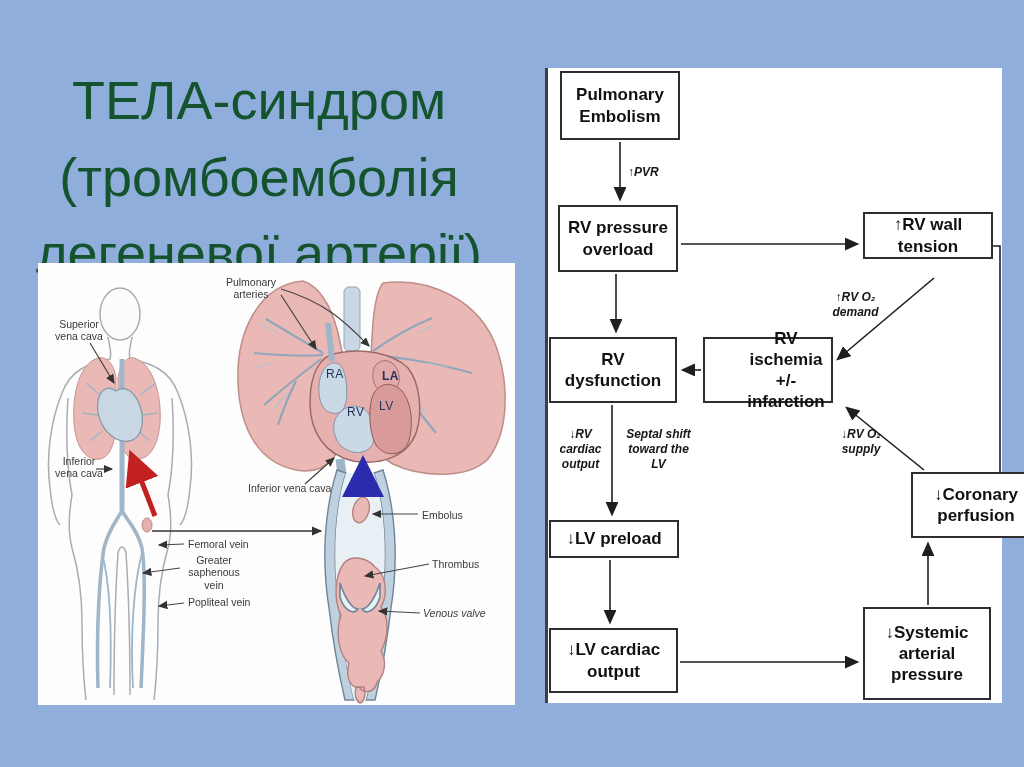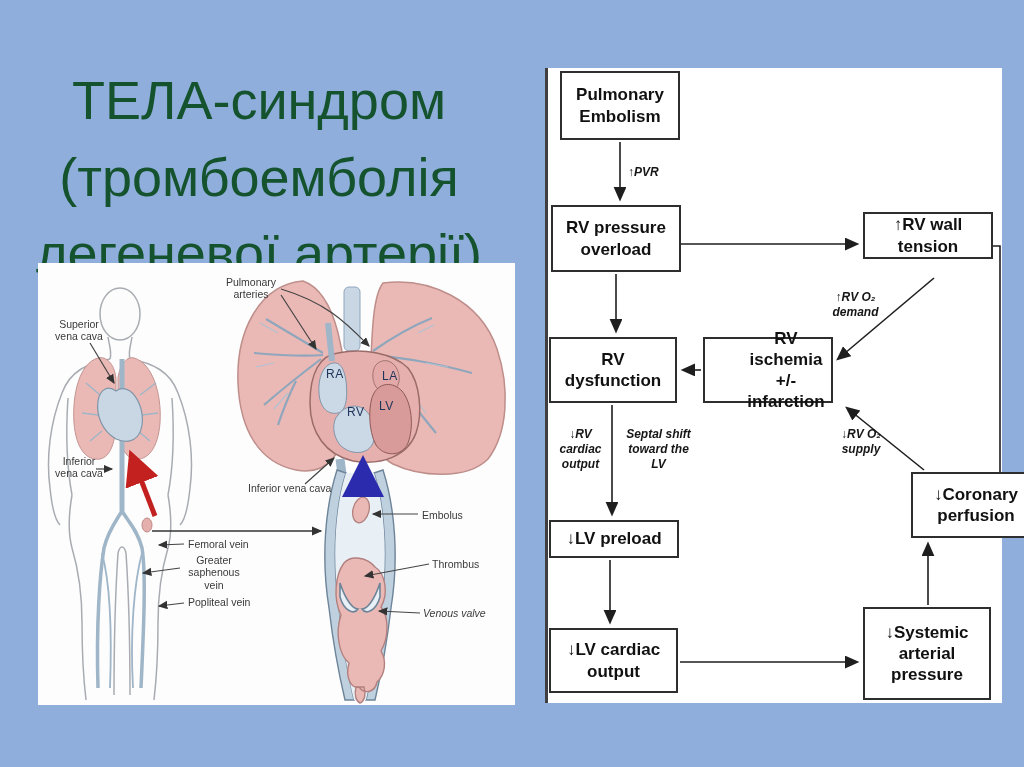--- a/index.html
+++ b/index.html
@@ -176,21 +176,21 @@
 saphenous
 vein</div>
     <div class="anat-label ta-left" style="left:150px; top:333px; width:85px;">Popliteal vein</div>
     <div class="anat-label" style="left:175px; top:13px; width:76px;">Pulmonary
 arteries</div>
     <div class="anat-label ta-left" style="left:210px; top:219px; width:110px;">Inferior vena cava</div>
     <div class="anat-label ta-left" style="left:384px; top:246px; width:60px;">Embolus</div>
     <div class="anat-label ta-left" style="left:394px; top:295px; width:64px;">Thrombus</div>
     <div class="anat-label ta-left" style="left:385px; top:344px; width:84px;font-style:italic;">Venous valve</div>
     <div class="chamber-label" style="left:288px; top:104px;">RA</div>
-    <div class="chamber-label" style="left:344px; top:106px;">LA</div>
+    <div class="chamber-label" style="left:344px; top:106px;font-weight:bold;">LA</div>
     <div class="chamber-label" style="left:309px; top:142px;">RV</div>
     <div class="chamber-label" style="left:341px; top:136px;">LV</div>
   </div>
 
   <div class="flow-panel">
     <svg width="454" height="635" viewBox="0 0 454 635">
       <defs>
         <marker id="fah" markerWidth="10" markerHeight="9" refX="7.5" refY="4" orient="auto">
           <path d="M0,0 L9,4 L0,8 Z" fill="#1e1e1e"></path>
         </marker>
@@ -205,21 +205,21 @@
         <path d="M376,402 L299,340" marker-end="url(#fah)"></path>
         <path d="M64,337 L64,446" marker-end="url(#fah)"></path>
         <path d="M62,492 L62,554" marker-end="url(#fah)"></path>
         <path d="M132,594 L309,594" marker-end="url(#fah)"></path>
         <path d="M380,537 L380,476" marker-end="url(#fah)"></path>
       </g>
     </svg>
 
     <div class="flow-box" style="left:12px; top:3px; width:120px; height:69px;">Pulmonary
 Embolism</div>
-    <div class="flow-box" style="left:3px; top:137px; width:130px; height:67px;">RV pressure
+    <div class="flow-box" style="left:10px; top:137px; width:120px; height:67px;">RV pressure
 overload</div>
     <div class="flow-box" style="left:315px; top:144px; width:130px; height:47px;">↑RV wall
 tension</div>
     <div class="flow-box" style="left:1px; top:269px; width:128px; height:66px;">RV
 dysfunction</div>
     <div class="flow-box" style="left:155px; top:269px; width:130px; height:66px;padding-left:36px;">RV ischemia
 +/- infarction</div>
     <div class="flow-box" style="left:1px; top:452px; width:130px; height:38px;">↓LV preload</div>
     <div class="flow-box" style="left:315px; top:404px; width:130px; height:66px;margin-left:48px;">↓Coronary
 perfusion</div>

